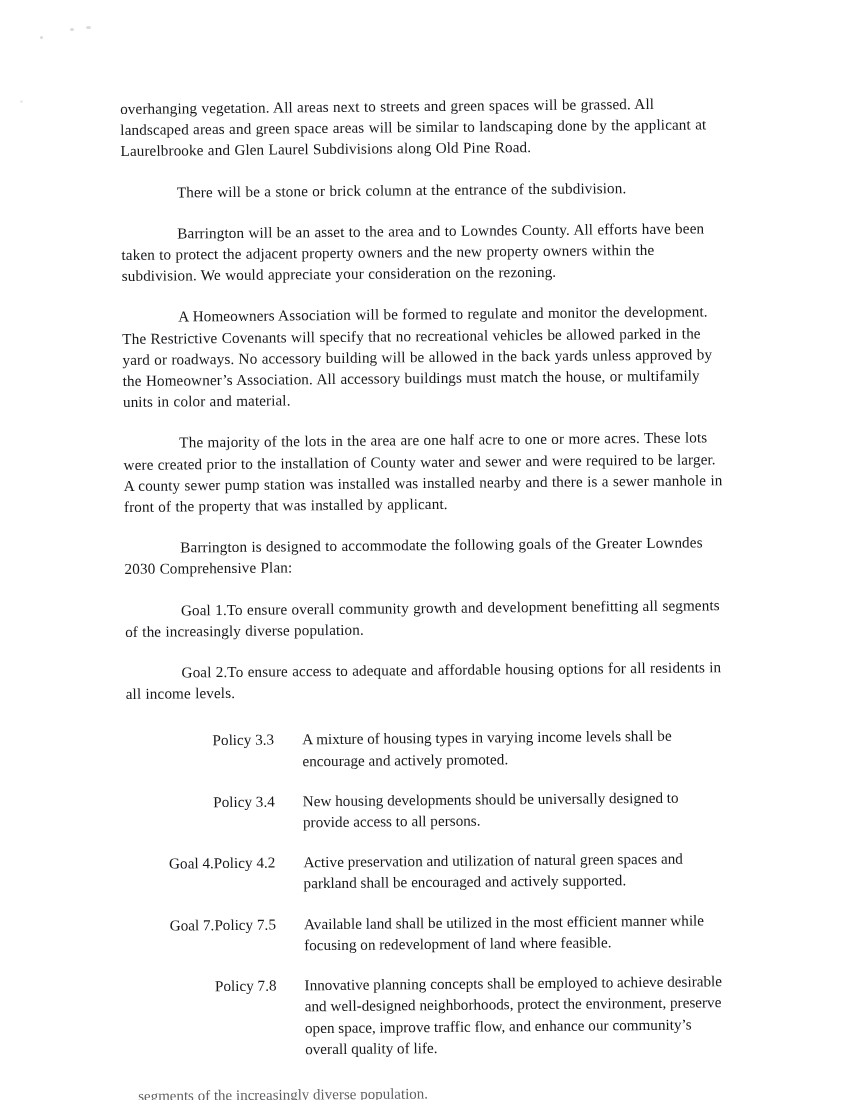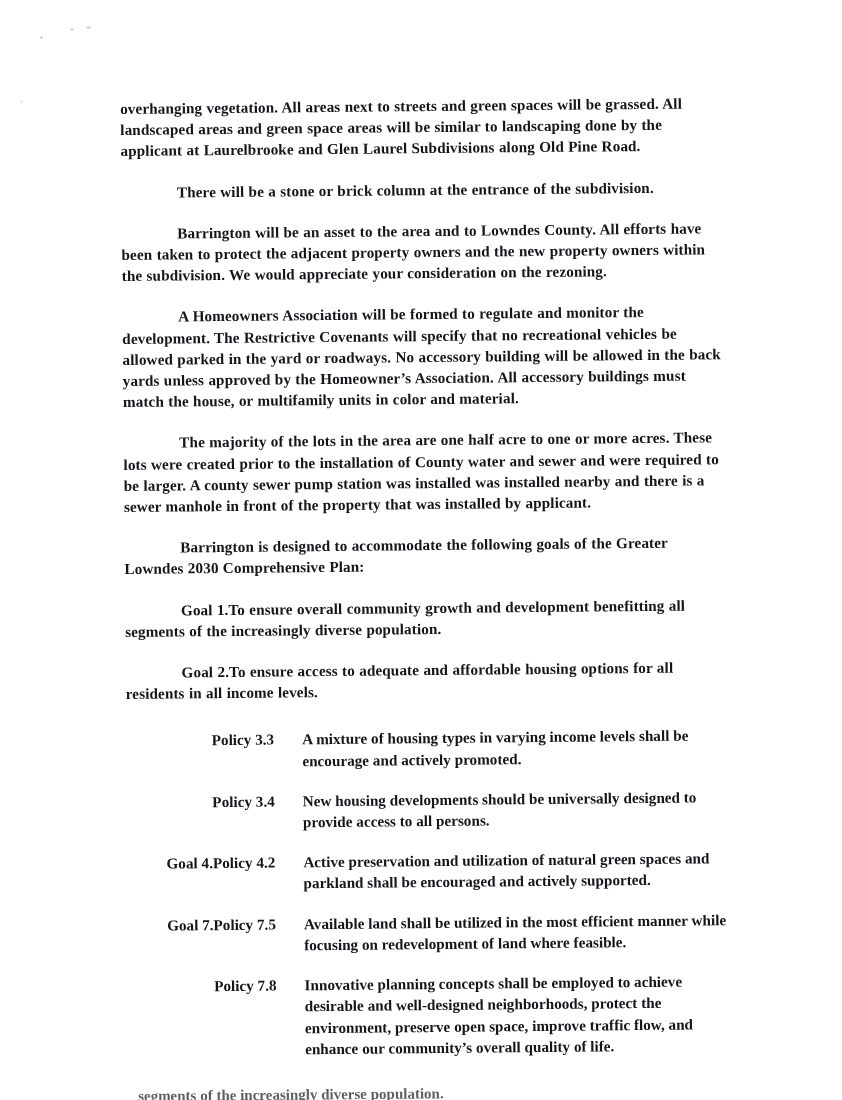--- a/index.html
+++ b/index.html
@@ -11,21 +11,20 @@
   body {
     font-family: "Liberation Serif", "DejaVu Serif", serif;
   }
 
   #page {
     position: relative;
     width: 833px;
     height: 1100px;
     background: #ffffff;
     overflow: hidden;
-    font-weight: bold;
   }
 
   
   .speck {
     position: absolute;
     background: #b9b9b9;
     border-radius: 50%;
     opacity: .55;
   }
 

